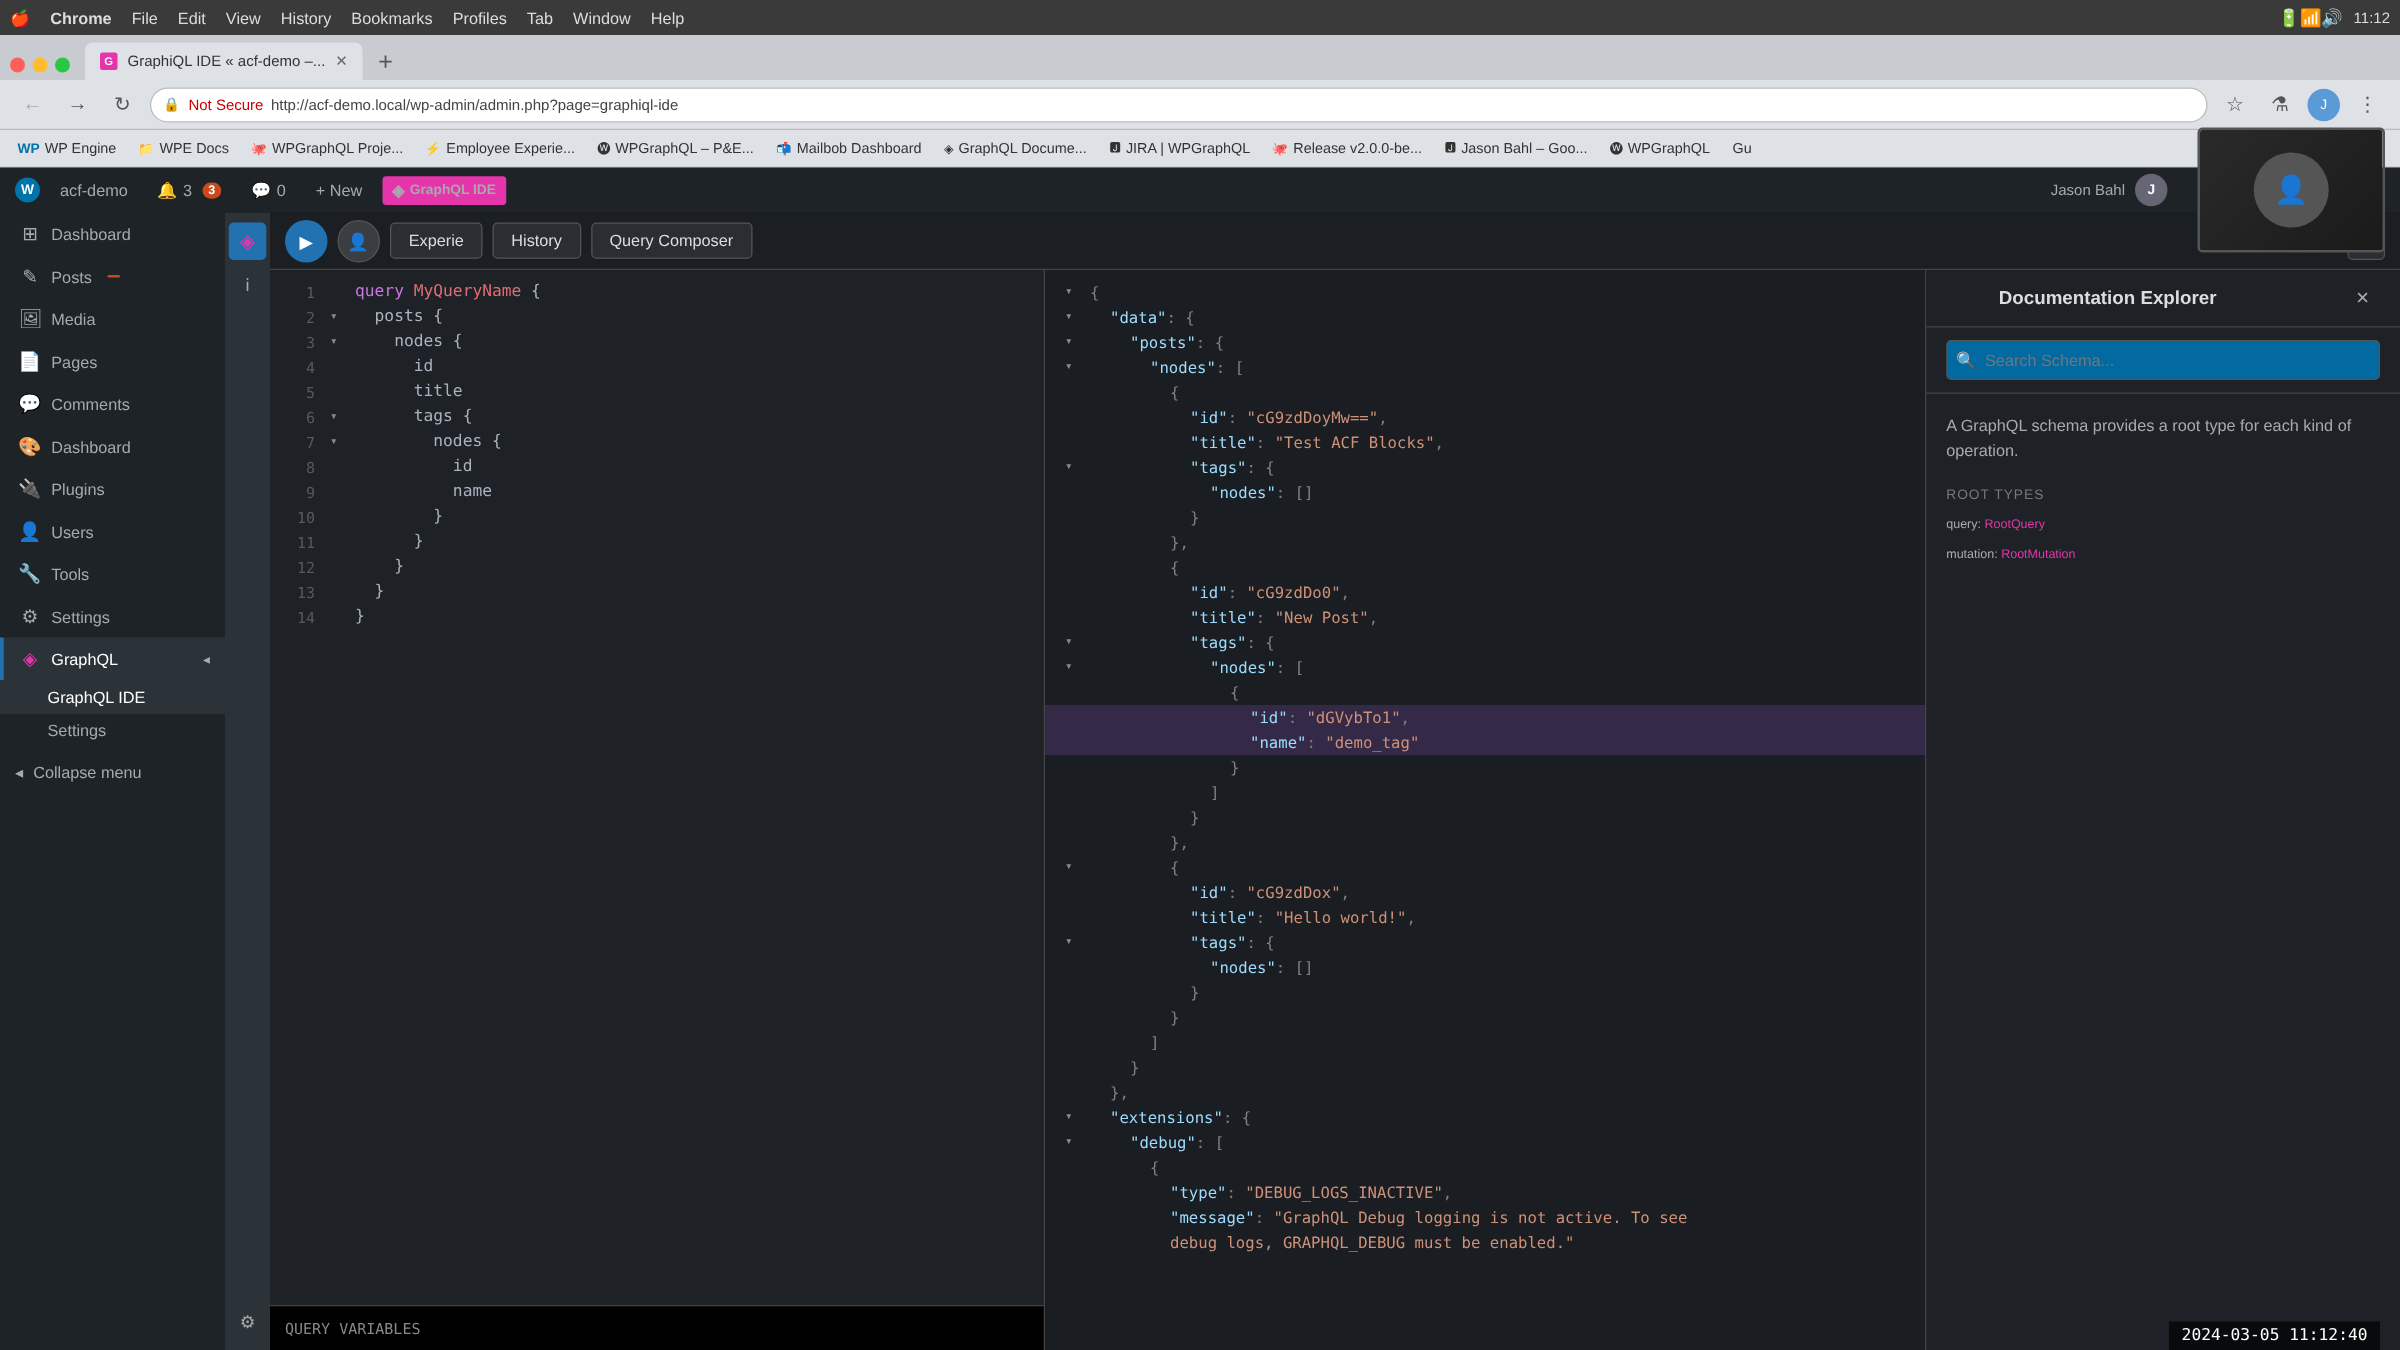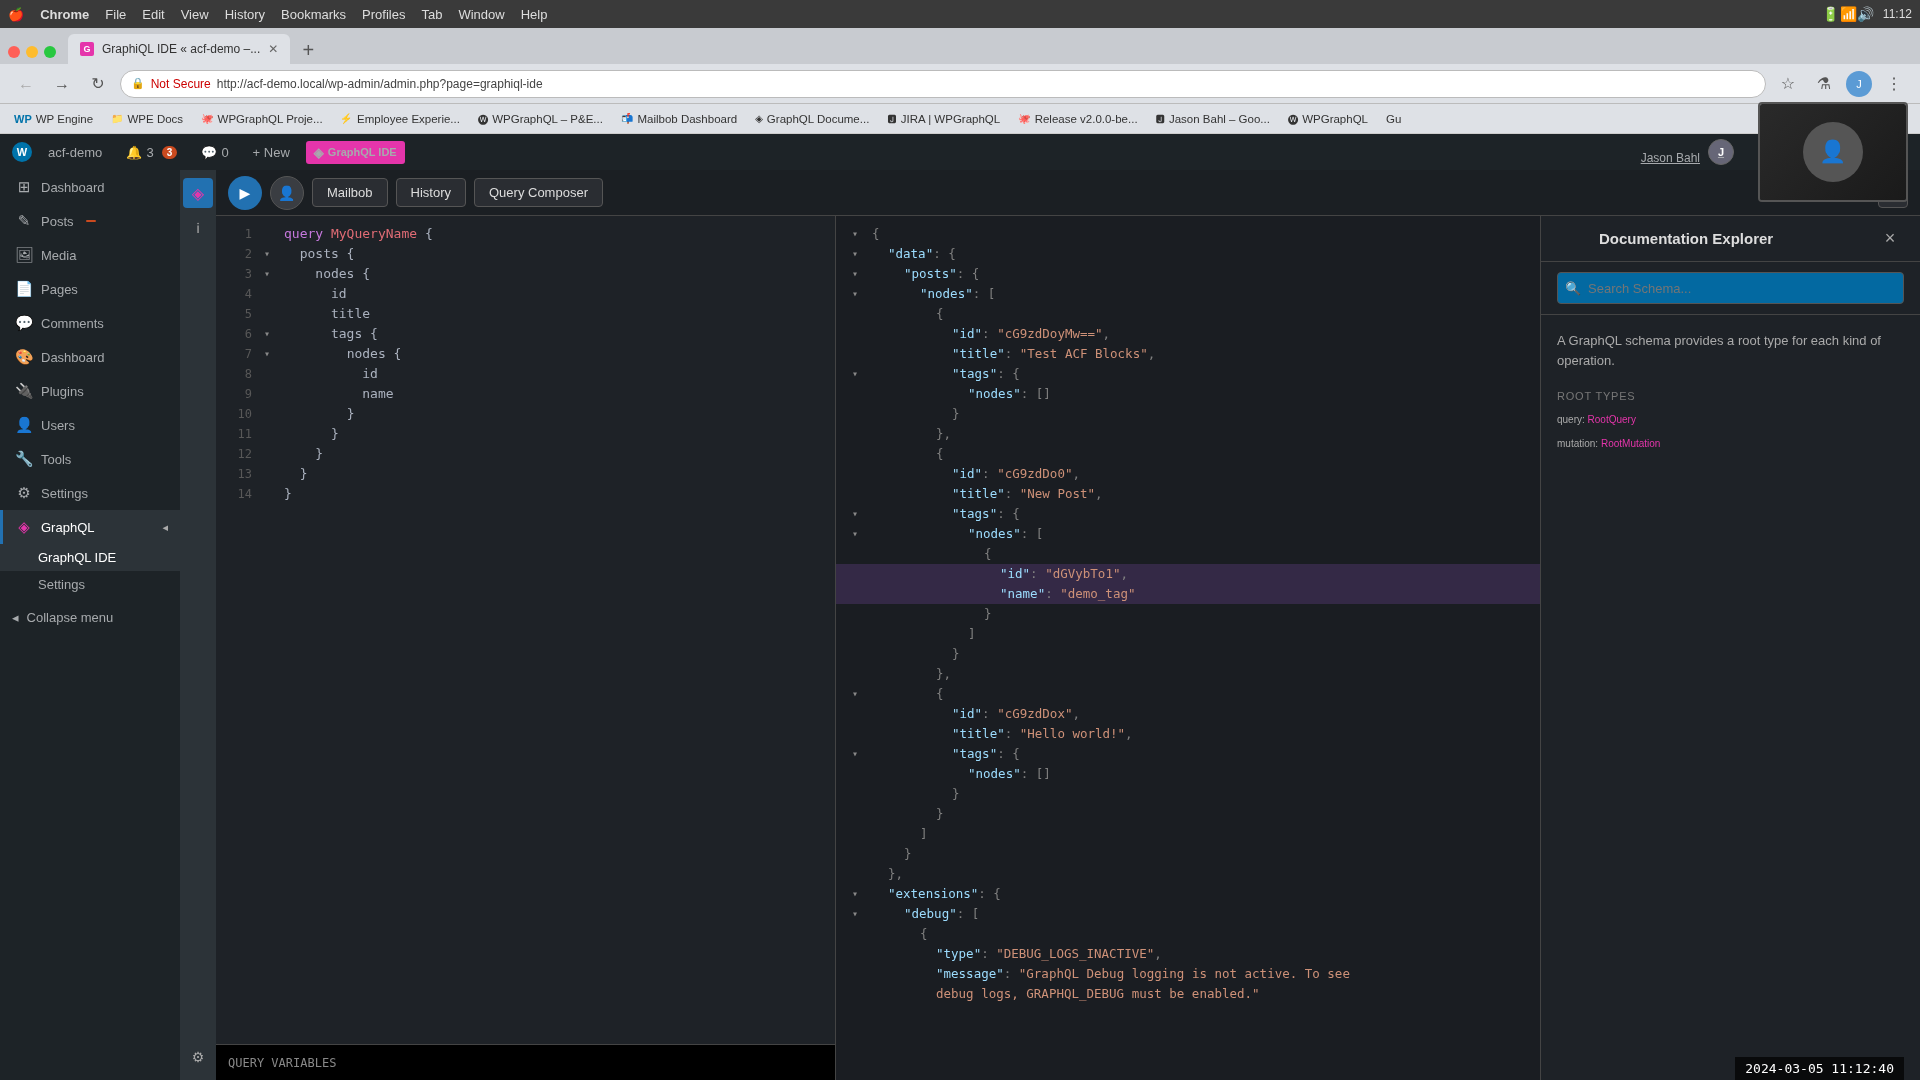--- a/index.html
+++ b/index.html
@@ -99,21 +99,21 @@
       align-items: center;
       padding: 0 12px;
       gap: 16px;
       color: #a7aaad;
       font-size: 13px;
       width: 100%;
     }
     .wp-admin-bar .wp-logo { width: 20px; height: 20px; background: #0073aa; border-radius: 50%; display: flex; align-items: center; justify-content: center; color: white; font-size: 11px; font-weight: bold; }
     .wp-admin-bar .admin-bar-items { display: flex; gap: 8px; align-items: center; }
     .wp-admin-bar .admin-bar-item { padding: 4px 8px; color: #a7aaad; border-radius: 3px; cursor: pointer; display: flex; align-items: center; gap: 4px; }
-    .avatar-area { margin-left: auto; display: flex; align-items: flex-end; gap: 8px; text-decoration: underline; }
+    .avatar-area { margin-left: auto; display: flex; align-items: center; gap: 8px; }
     .avatar { width: 26px; height: 26px; border-radius: 50%; background: #555; border: 1px solid #666; }
 
     
     .wp-content-area {
       display: flex;
       flex: 1;
     }
 
     
     .wp-sidebar {
@@ -673,21 +673,21 @@
         <div class="strip-icon">
           <span>⚙</span>
         </div>
       </div>
     </div>
 
     <div class="graphiql-container">
       <div class="graphiql-toolbar">
         <button class="run-btn">▶</button>
         <button class="person-btn">👤</button>
-        <button class="gql-btn">Mailbob</button>
+        <button class="gql-btn">Experie</button>
         <button class="gql-btn">History</button>
         <button class="gql-btn">Query Composer</button>
         <button class="expand-btn">⛶</button>
       </div>
 
       <div class="graphiql-editors">
 
         <div class="query-editor">
           <div class="editor-content">
 

